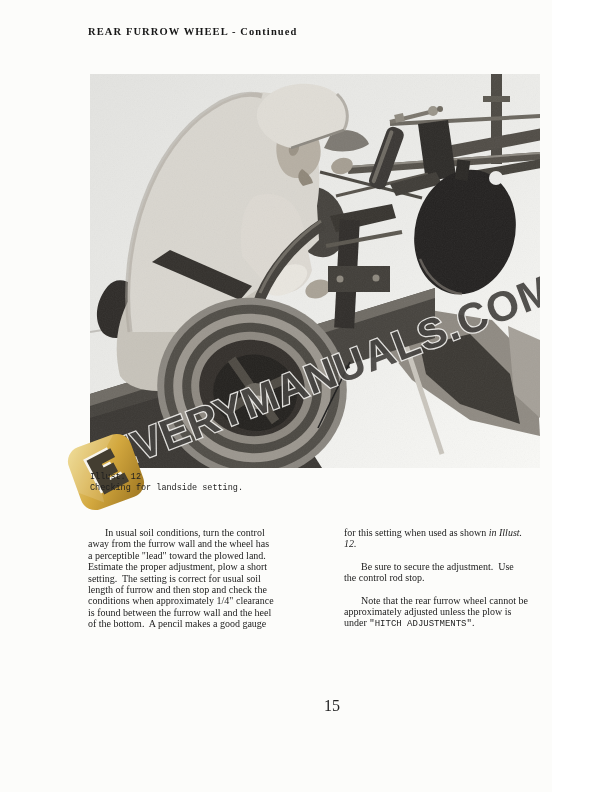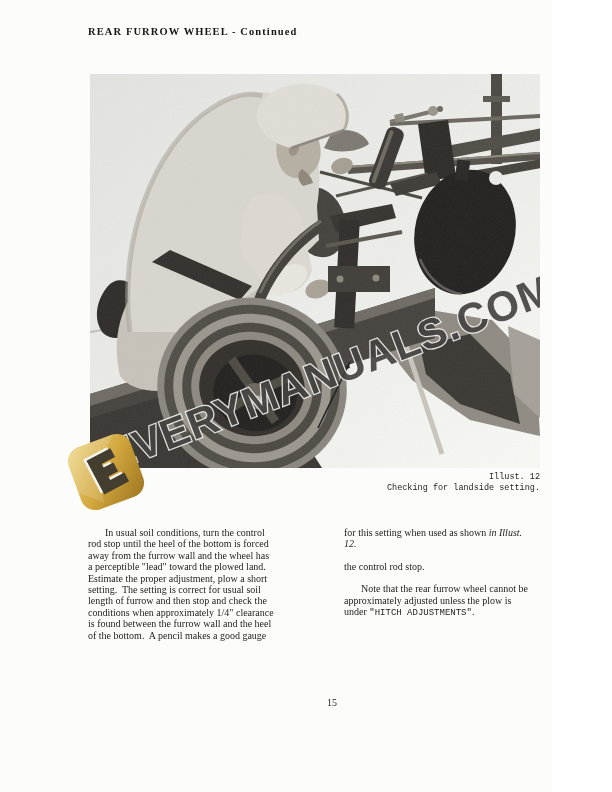--- a/index.html
+++ b/index.html
@@ -3,33 +3,33 @@
 <meta charset="utf-8">
 <style>
   html,body{margin:0;padding:0;background:#ffffff;}
   .page{position:relative;width:515px;height:792px;background:#fcfcfa;overflow:hidden;
         font-family:"Liberation Serif","DejaVu Serif",serif;color:#1b1b1b;padding-left:37px;}
   .header{position:absolute;left:88px;top:26px;font-size:10.5px;font-weight:bold;
           letter-spacing:1.1px;color:#171717;}
   .photo{position:absolute;left:90px;top:74px;width:450px;height:394px;overflow:hidden;}
   .photo svg{display:block;}
   .logo{position:absolute;left:64px;top:430px;width:84px;height:84px;}
-  .caption{position:absolute;left:90px;top:472px;width:450px;text-align:right;
+  .caption{position:absolute;left:90px;top:472px;width:450px;text-align:left;
            font-family:"Liberation Mono","DejaVu Sans Mono",monospace;
            font-size:8.5px;line-height:11px;color:#1e1e1e;}
   .col{position:absolute;top:527px;font-size:10px;line-height:11.4px;color:#1c1c1c;}
   .col .line{white-space:pre;}
   .col-left{left:88px;width:256px;}
   .col-right{left:344px;width:254px;}
   .indent{padding-left:17px;}
   .para{margin:0 0 11px 0;}
   .italic{font-style:italic;}
   .mono{font-family:"Liberation Mono","DejaVu Sans Mono",monospace;font-size:9px;}
   .pagenum{position:absolute;left:332px;top:697px;transform:translateX(-50%);
-           font-size:10px;color:#222;}
+           font-size:16px;color:#222;}
 </style>
 </head>
 <body>
 
 <div class="page">
 
   <div class="header">REAR FURROW WHEEL - Continued</div>
 
   <div class="photo">
     <svg width="450" height="394" viewBox="0 0 450 394" xmlns="http://www.w3.org/2000/svg">
@@ -168,37 +168,37 @@
     </g>
   </svg>
 
   <div class="caption">
     <div>Illust. 12</div>
     <div>Checking for landside setting.</div>
   </div>
 
   <div class="col col-left">
     <div class="line indent">In usual soil conditions, turn the control</div>
-    <div class="line">rod stop until the heel of the bottom is forced</div>
     <div class="line">away from the furrow wall and the wheel has</div>
     <div class="line">a perceptible "lead" toward the plowed land.</div>
     <div class="line">Estimate the proper adjustment, plow a short</div>
     <div class="line">setting.  The setting is correct for usual soil</div>
     <div class="line">length of furrow and then stop and check the</div>
     <div class="line">conditions when approximately 1/4" clearance</div>
     <div class="line">is found between the furrow wall and the heel</div>
     <div class="line">of the bottom.  A pencil makes a good gauge</div>
   </div>
 
   <div class="col col-right">
     <div class="para">
       <div class="line"><span>for this setting when used as shown </span><span class="italic">in Illust.</span></div>
       <div class="line italic">12.</div>
     </div>
     <div class="para">
+      <div class="line indent">Be sure to secure the adjustment.  Use</div>
       <div class="line">the control rod stop.</div>
     </div>
     <div class="para">
       <div class="line indent">Note that the rear furrow wheel cannot be</div>
       <div class="line">approximately adjusted unless the plow is</div>
       <div class="line"><span>under </span><span class="mono">"HITCH ADJUSTMENTS"</span><span>.</span></div>
     </div>
   </div>
 
   <div class="pagenum">15</div>

